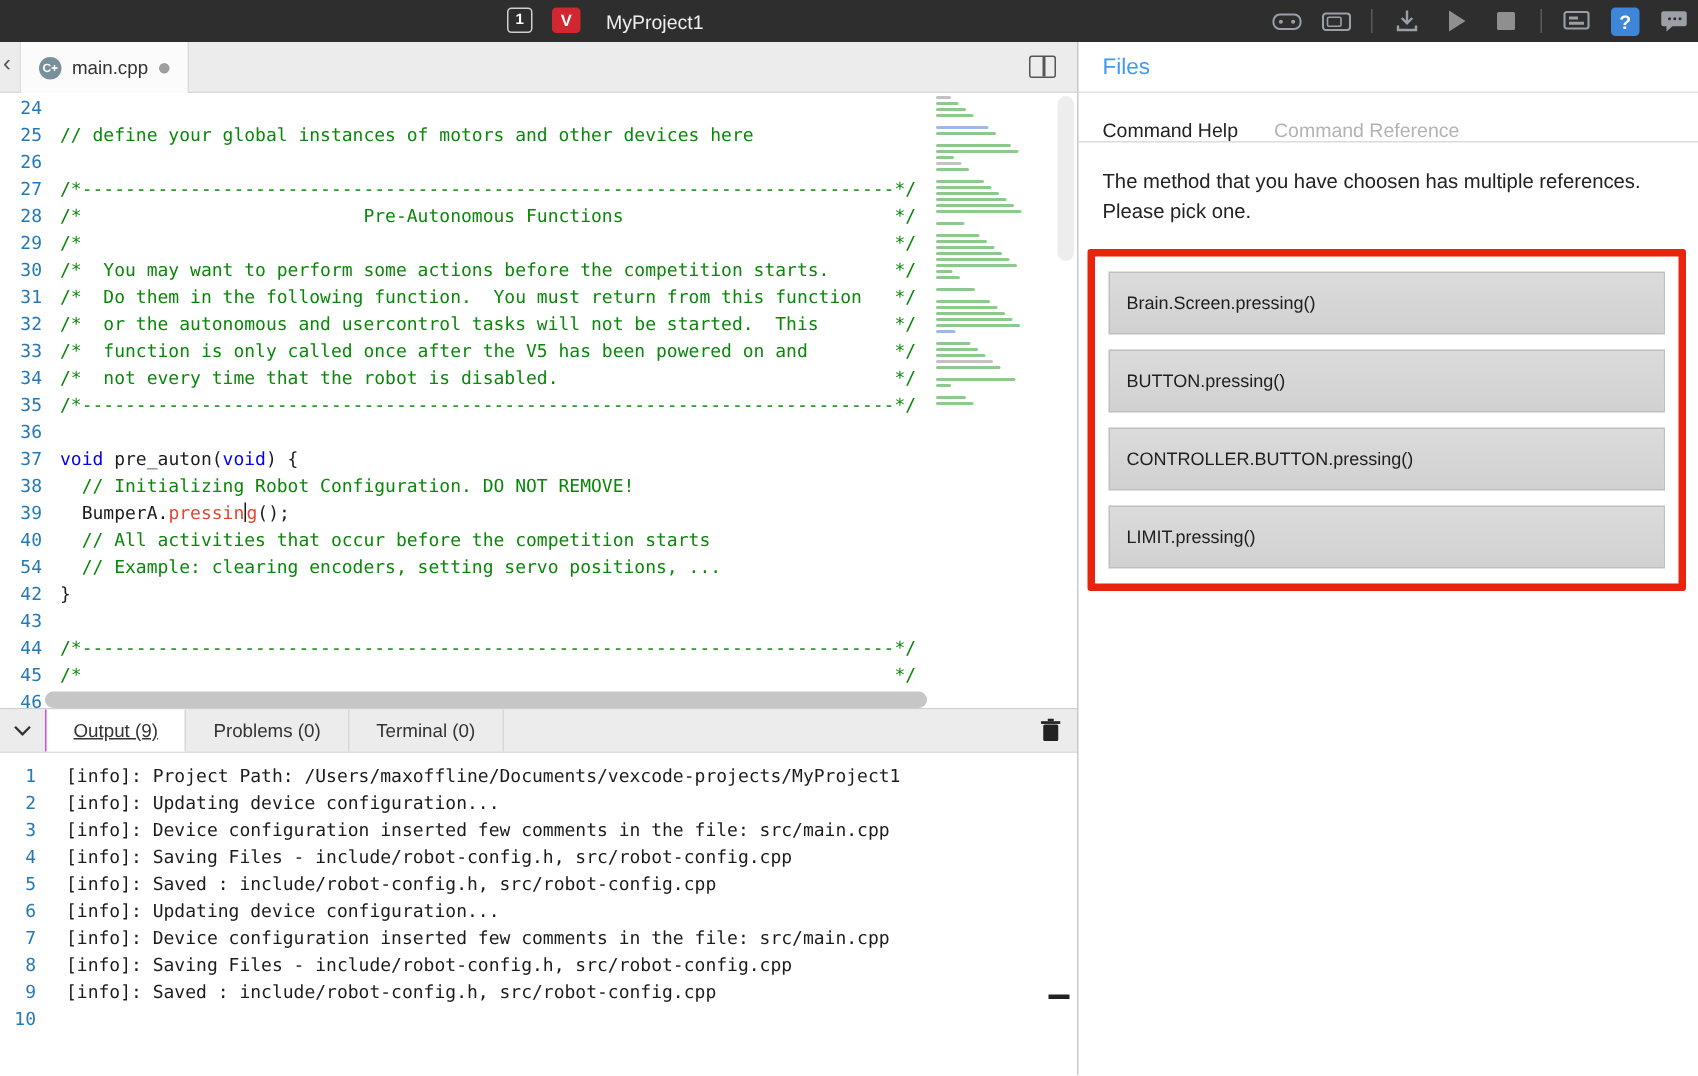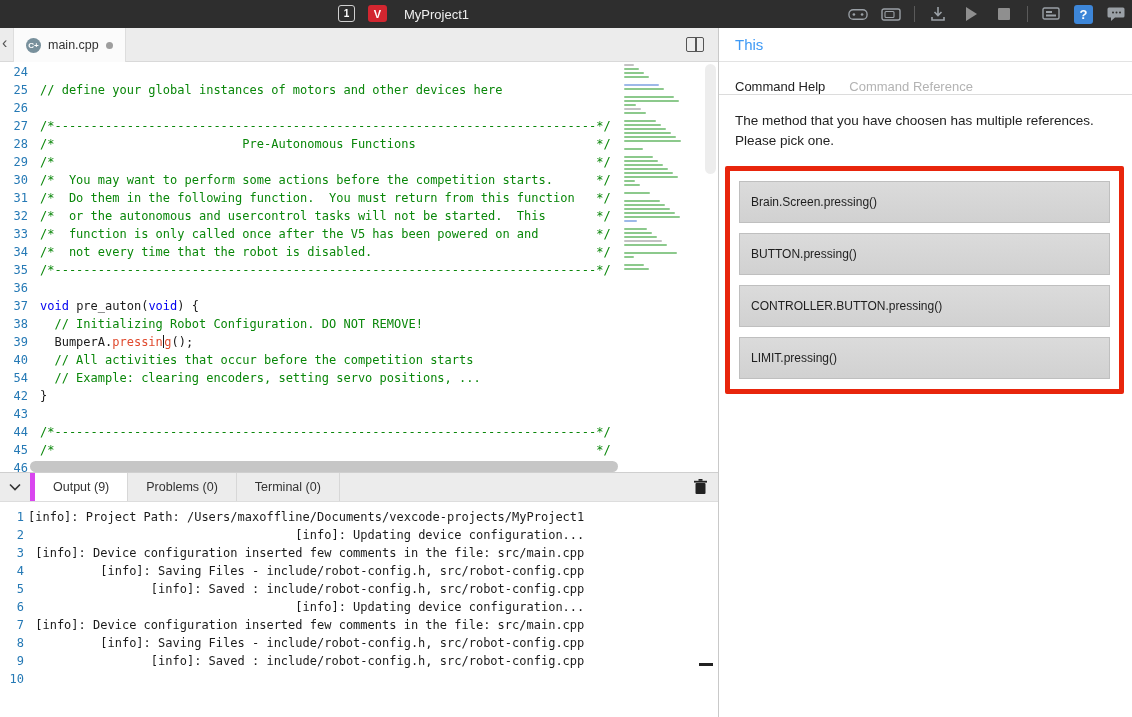--- a/index.html
+++ b/index.html
@@ -72,30 +72,30 @@
             background:rgba(0,0,0,0.07); border-radius:6px; z-index:2; }
 
   
   .bottom-panel { position:absolute; top:472px; left:0; width:718px; height:245px;
                   background:#fff; border-top:1px solid #cfcfcf; }
   .panel-tabbar { position:relative; height:29px; background:#ececec;
                   border-bottom:1px solid #ddd; display:flex; align-items:stretch; }
   .collapse-chevron { width:30px; display:flex; align-items:center; justify-content:center; }
   .ptab { display:flex; align-items:center; padding:0 18px; font-size:12.5px; color:#333;
           border-right:1px solid #d7d7d7; }
-  .ptab:first-of-type { border-left:5px solid #d946ef; }
+  .ptab:first-of-type { border-left:1px solid #d946ef;text-decoration:underline; }
   .ptab.active { background:#fff; }
   .trash-btn { position:absolute; right:8px; top:4px; width:20px; height:20px;
                display:flex; align-items:center; justify-content:center; }
   .output-area { position:relative; height:215px; overflow:hidden; padding-top:5px;
                  font-family:"DejaVu Sans Mono", monospace; font-size:12px; }
   .out-gutter { position:absolute; left:0; top:6px; width:24px; text-align:right;
                 color:#2579b5; }
   .out-gutter .ln { height:18px; line-height:18px; }
-  .out-lines { position:absolute; left:28px; top:6px;text-align:right; }
+  .out-lines { position:absolute; left:44px; top:6px; }
   .orow { height:18px; line-height:18px; white-space:pre; color:#1b1b1b; }
   .odash { position:absolute; right:5px; top:161px; width:14px; height:3px; background:#222; }
 
   
   .help-panel { position:absolute; top:28px; left:718px; width:414px; height:689px;
                 background:#fff; border-left:1px solid #c9c9c9; }
   .help-header { height:34px; display:flex; align-items:center; padding-left:16px;
                  border-bottom:1px solid #e3e3e3; }
   .help-title { font-size:15px; color:#3f9af5; }
   .help-tabs { height:33px; display:flex; align-items:flex-end; gap:24px;
@@ -328,21 +328,21 @@
           <div class="orow">[info]: Saving Files - include/robot-config.h, src/robot-config.cpp</div>
           <div class="orow">[info]: Saved : include/robot-config.h, src/robot-config.cpp</div>
           <div class="orow"></div>
         </div>
       <div class="odash"></div>
     </div>
   </div>
 
   <aside class="help-panel">
     <div class="help-header">
-      <span class="help-title" style="color: rgb(63, 154, 245);">This</span>
+      <span class="help-title" style="color: rgb(63, 154, 245);">Files</span>
     </div>
     <div class="help-tabs">
       <span class="htab active">Command Help</span>
       <span class="htab inactive">Command Reference</span>
     </div>
     <p class="help-message">The method that you have choosen has multiple references. Please pick one.</p>
     <div class="refbox" style="border-color: rgb(232, 37, 12); margin-top: 16px;">
         <div class="opt">Brain.Screen.pressing()</div>
         <div class="opt">BUTTON.pressing()</div>
         <div class="opt">CONTROLLER.BUTTON.pressing()</div>

